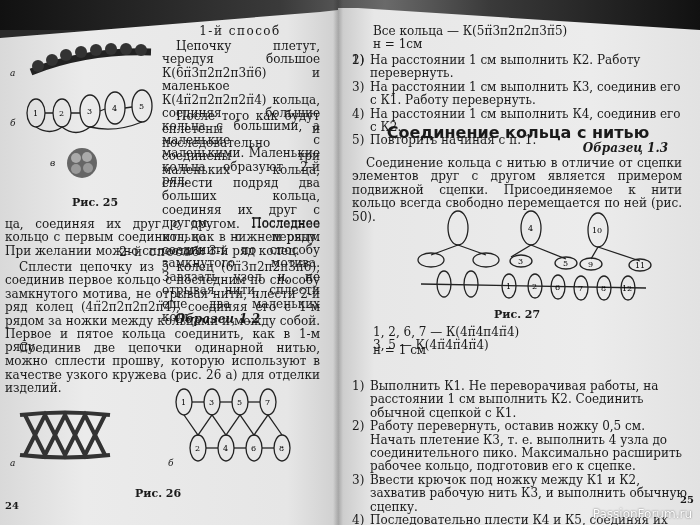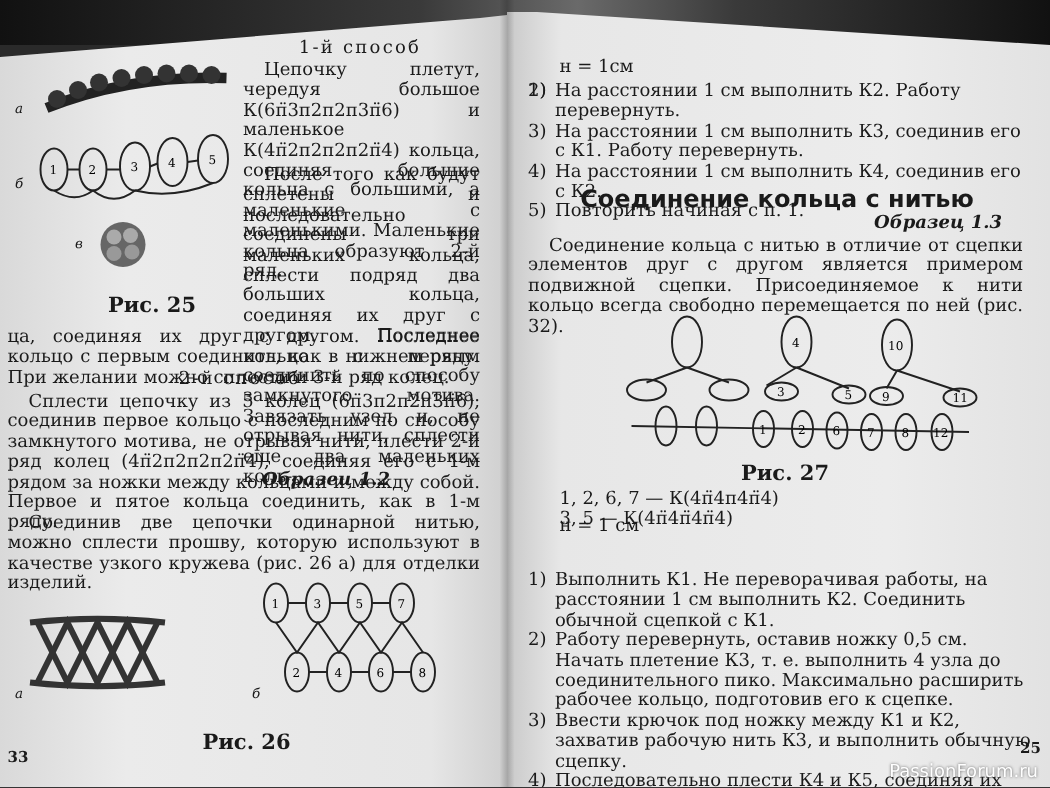--- a/index.html
+++ b/index.html
@@ -30,21 +30,21 @@
   }
   .gutter {
     position:absolute; left:333px; top:0; width:10px; height:525px;
     background:linear-gradient(90deg,rgba(0,0,0,0) 0%,rgba(0,0,0,.18) 50%,rgba(0,0,0,0) 100%);
   }
   .txt { position:absolute; font-size:12px; line-height:13.4px; }
   .heading { font-family:"DejaVu Serif", serif; letter-spacing:1.5px; text-align:center; }
   .ital { font-style:italic; font-weight:bold; text-align:right; }
   .bold-sans { font-family:"DejaVu Sans", sans-serif; font-weight:bold; text-align:center; font-size:16px; }
   .just { text-align:justify; }
-  .caption { font-size:14px; font-weight:bold; position:absolute; }
+  .caption { font-size:11px; font-weight:bold; position:absolute; }
   .pagenum { position:absolute; font-size:10px; font-weight:bold; }
   .letter { position:absolute; font-size:9px; font-style:italic; }
   ol.steps { margin:0; padding:0; list-style:none; }
   ol.steps li { position:relative; padding-left:18px; }
   ol.steps li .n { position:absolute; left:0; }
   .watermark {
     position:absolute; right:8px; bottom:4px;
     font-family:"DejaVu Sans", sans-serif; font-size:12px; color:#ffffff;
     text-shadow:0 0 2px #555;
   }
@@ -147,37 +147,38 @@
     <text x="39" y="25">3</text>
     <text x="67" y="25">5</text>
     <text x="95" y="25">7</text>
     <text x="25" y="71">2</text>
     <text x="53" y="71">4</text>
     <text x="81" y="71">6</text>
     <text x="109" y="71">8</text>
   </svg>
   <div class="caption" style="left:135px;top:487px;">Рис. 26</div>
 
-  <div class="pagenum" style="left:5px;top:500px;">33</div>
+  <div class="pagenum" style="left:5px;top:500px;">24</div>
 </div>
 
 <div class="page page-right">
+  <div class="txt" style="left:35px;top:25px;width:300px;">Все кольца — К(5п̈3п2п2п3п̈5)</div>
   <div class="txt" style="left:35px;top:38px;width:300px;">н = 1см</div>
 
   <ol class="steps txt" style="left:14px;top:54px;width:330px;">
     <li><span class="n">1)</span></li>
     <li><span class="n">2)</span><span>На расстоянии 1 см выполнить К2. Работу перевернуть.</span></li>
     <li><span class="n">3)</span><span>На расстоянии 1 см выполнить К3, соединив его с К1. Работу перевернуть.</span></li>
     <li><span class="n">4)</span><span>На расстоянии 1 см выполнить К4, соединив его с К2.</span></li>
     <li><span class="n">5)</span><span>Повторить начиная с п. 1.</span></li>
   </ol>
 
   <div class="txt bold-sans" style="left:30px;top:126px;width:300px;">Соединение кольца с нитью</div>
   <div class="txt ital" style="left:30px;top:142px;width:300px;">Образец 1.3</div>
-  <div class="txt just" style="left:14px;top:157px;width:330px;text-indent:14px;">Соединение кольца с нитью в отличие от сцепки элементов друг с другом является примером подвижной сцепки. Присоединяемое к нити кольцо всегда свободно перемещается по ней (рис. 32).</div>
+  <div class="txt just" style="left:14px;top:157px;width:330px;text-indent:14px;">Соединение кольца с нитью в отличие от сцепки элементов друг с другом является примером подвижной сцепки. Присоединяемое к нити кольцо всегда свободно перемещается по ней (рис. 50).</div>
 
   <svg style="position:absolute;left:78px;top:203px;" width="240" height="100">
     <g stroke="#222" fill="none" stroke-width="1.3">
       <ellipse cx="42" cy="25" rx="10" ry="17"></ellipse>
       <ellipse cx="115" cy="25" rx="10" ry="17"></ellipse>
       <ellipse cx="182" cy="27" rx="10" ry="17"></ellipse>
       <ellipse cx="15" cy="57" rx="13" ry="7"></ellipse>
       <ellipse cx="70" cy="57" rx="13" ry="7"></ellipse>
       <ellipse cx="105" cy="58" rx="11" ry="6"></ellipse>
       <ellipse cx="150" cy="60" rx="11" ry="6"></ellipse>

